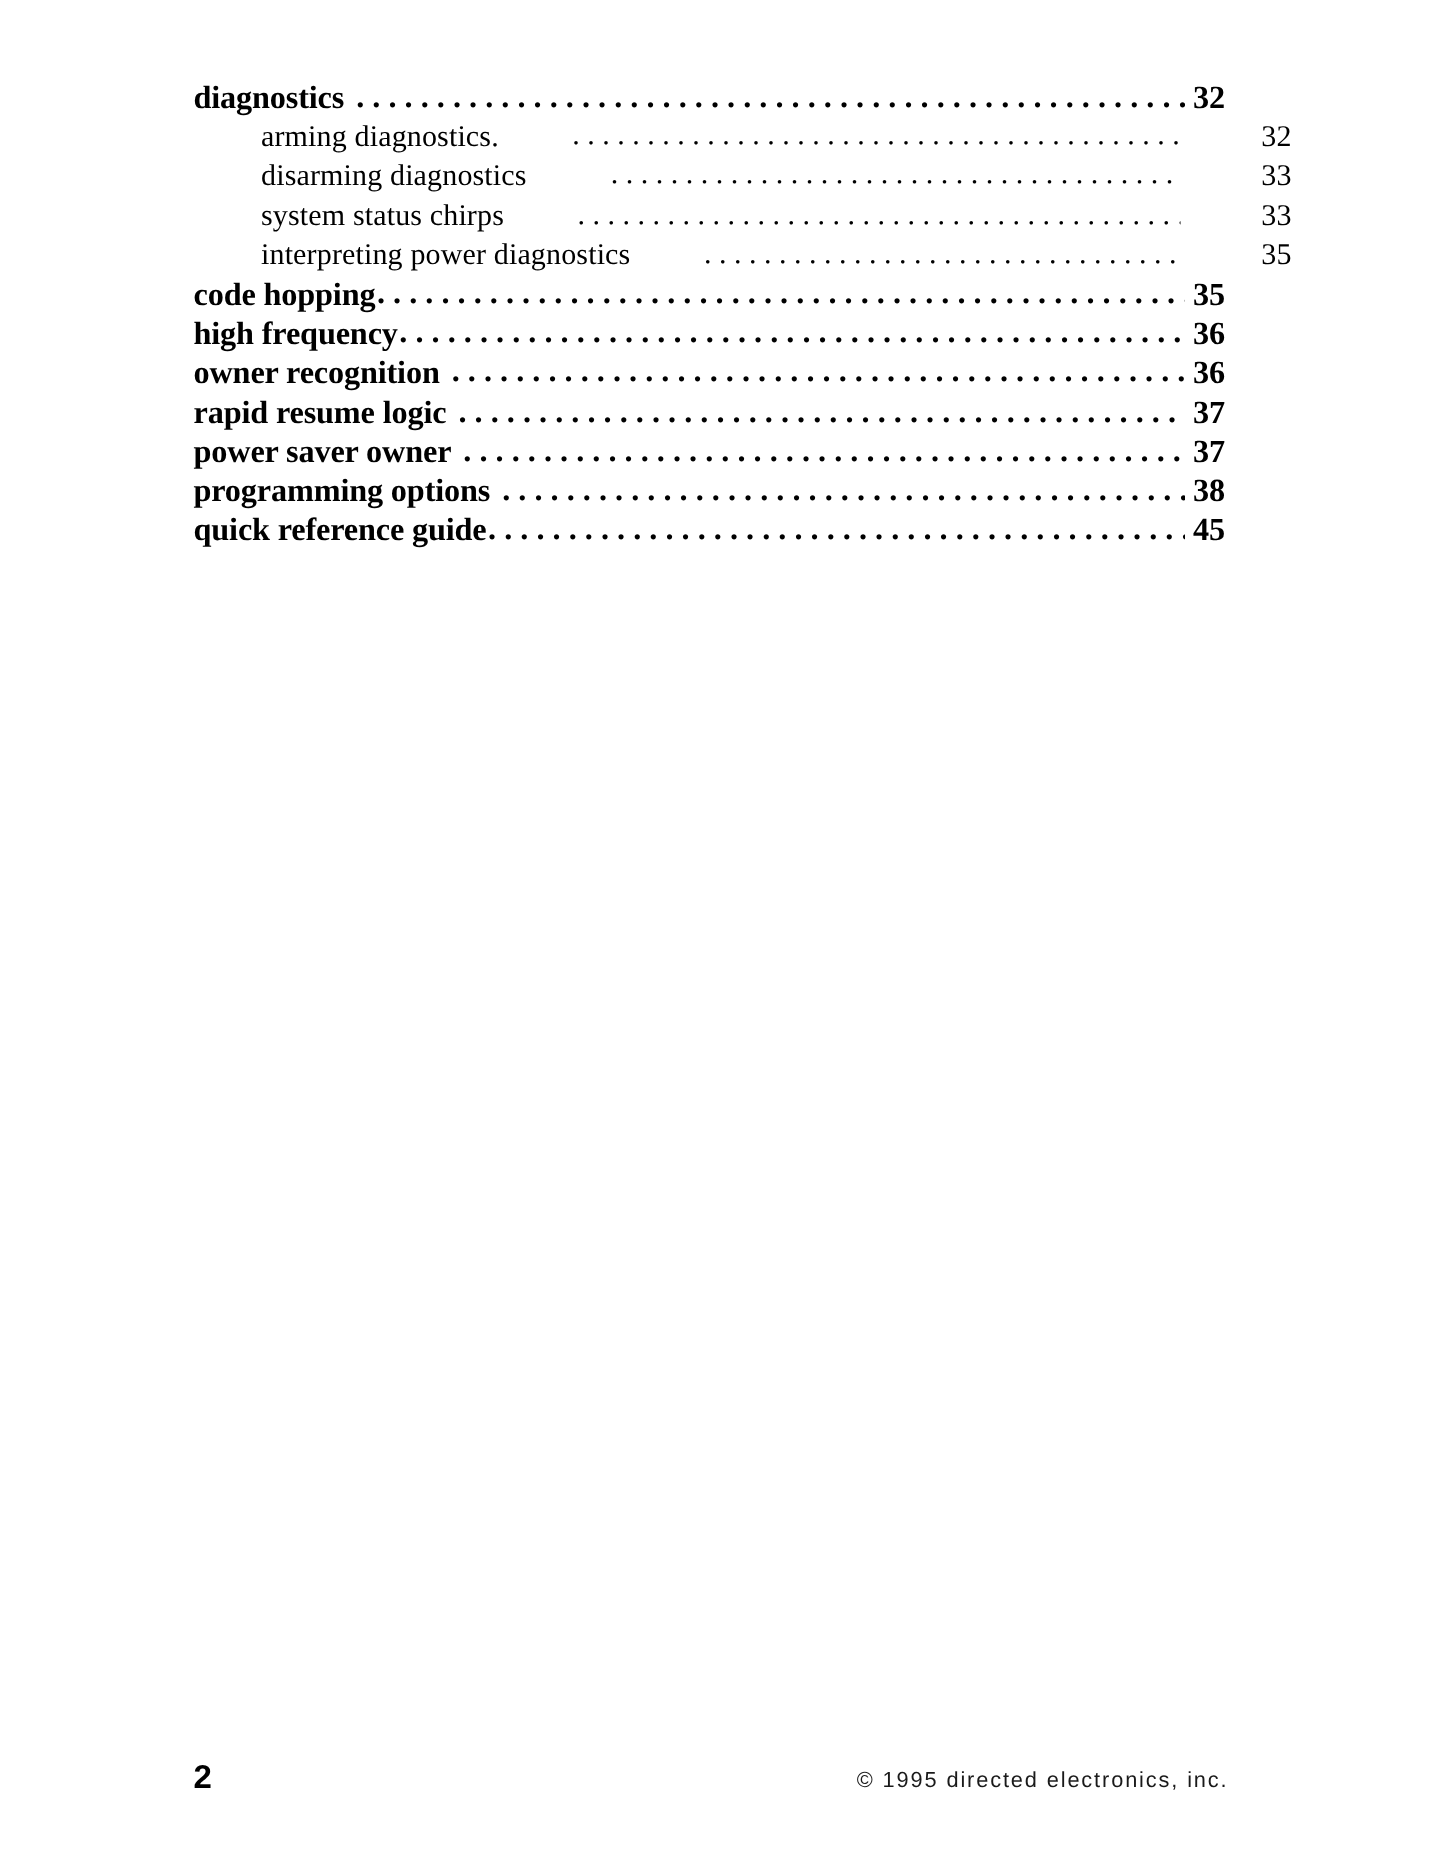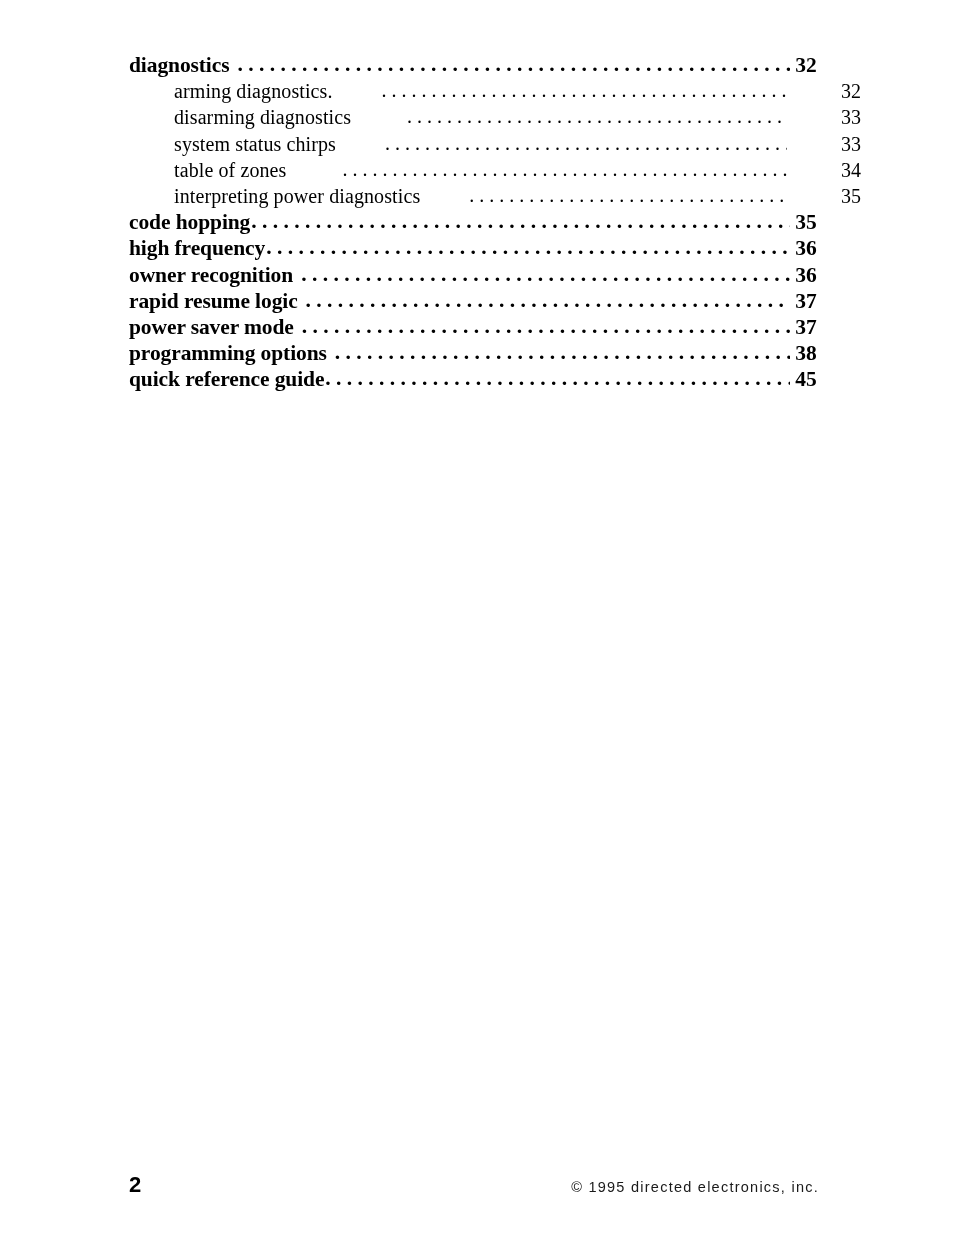--- a/index.html
+++ b/index.html
@@ -140,25 +140,20 @@
       <div class="toc-entry level-2 gap">
         <span class="entry-title">disarming diagnostics</span>
         <span class="leader"></span>
         <span class="entry-page">33</span>
       </div>
       <div class="toc-entry level-2 nogap">
         <span class="entry-title">system status chirps</span>
         <span class="leader"></span>
         <span class="entry-page">33</span>
       </div>
-      <div class="toc-entry level-2 gap">
-        <span class="entry-title">table of zones</span>
-        <span class="leader"></span>
-        <span class="entry-page">34</span>
-      </div>
       <div class="toc-entry level-2 nogap">
         <span class="entry-title">interpreting power diagnostics</span>
         <span class="leader"></span>
         <span class="entry-page">35</span>
       </div>
       <div class="toc-entry level-1 nogap">
         <span class="entry-title">code hopping</span>
         <span class="leader"></span>
         <span class="entry-page">35</span>
       </div>
@@ -171,21 +166,21 @@
         <span class="entry-title">owner recognition</span>
         <span class="leader"></span>
         <span class="entry-page">36</span>
       </div>
       <div class="toc-entry level-1 gap">
         <span class="entry-title">rapid resume logic</span>
         <span class="leader"></span>
         <span class="entry-page">37</span>
       </div>
       <div class="toc-entry level-1 gap">
-        <span class="entry-title">power saver mode</span>
+        <span class="entry-title">power saver owner</span>
         <span class="leader"></span>
         <span class="entry-page">37</span>
       </div>
       <div class="toc-entry level-1 gap">
         <span class="entry-title">programming options</span>
         <span class="leader"></span>
         <span class="entry-page">38</span>
       </div>
       <div class="toc-entry level-1 nogap">
         <span class="entry-title">quick reference guide</span>

